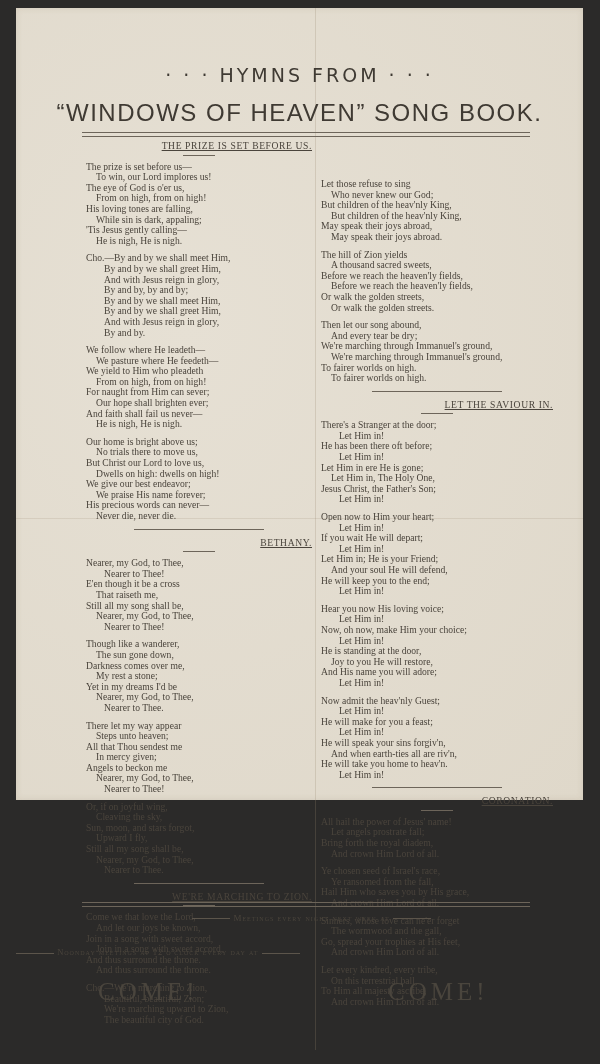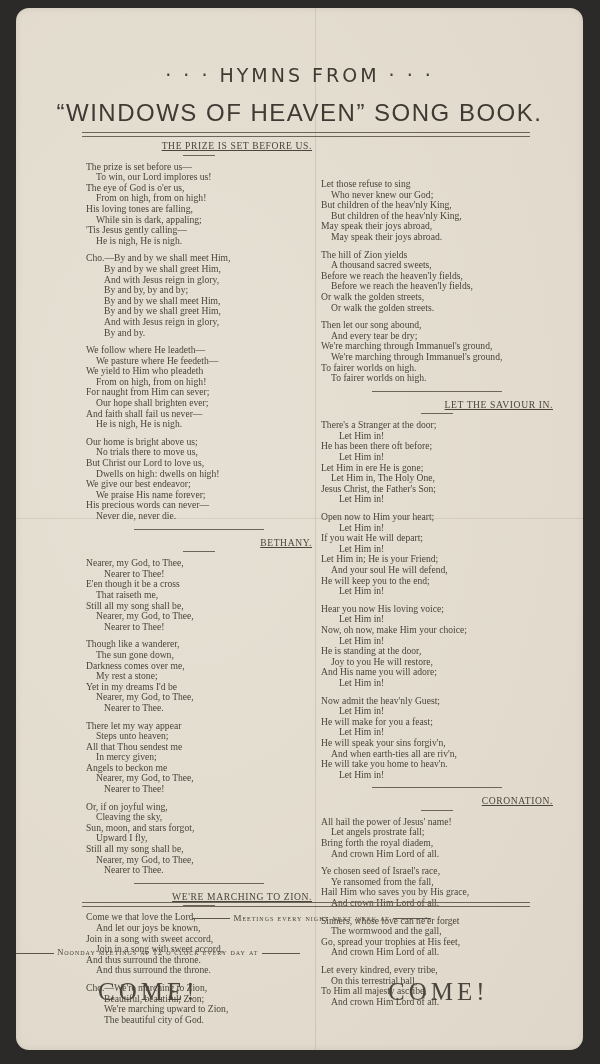--- a/index.html
+++ b/index.html
@@ -4,25 +4,24 @@
 <style>
   html, body { margin: 0; padding: 0; }
   body {
     width: 600px; height: 1064px; overflow: hidden;
     background: #2b2a29;
     font-family: "Liberation Serif", "DejaVu Serif", serif;
     color: #4a443c;
     position: relative;
   }
   .paper {
-    position: absolute; left: 16px; top: 8px; width: 567px; height: 1042px;
+    position: absolute; left: 16px; top: 8px; width: 567px; height: 792px;
     background: #e3ddd0;
     background-image: radial-gradient(ellipse at 30% 40%, #e6e0d4 0%, #dfd8ca 100%);
     box-shadow: inset 0 0 6px rgba(120,100,70,0.15);
-    border-radius: 13px;
   }
   .fold-v {
     position: absolute; left: 299px; top: 0; width: 1px; height: 1042px;
     background: rgba(150,135,110,0.25);
   }
   .fold-h {
     position: absolute; left: 0; top: 510px; width: 567px; height: 1px;
     background: rgba(150,135,110,0.18);
   }
   .title1 {

